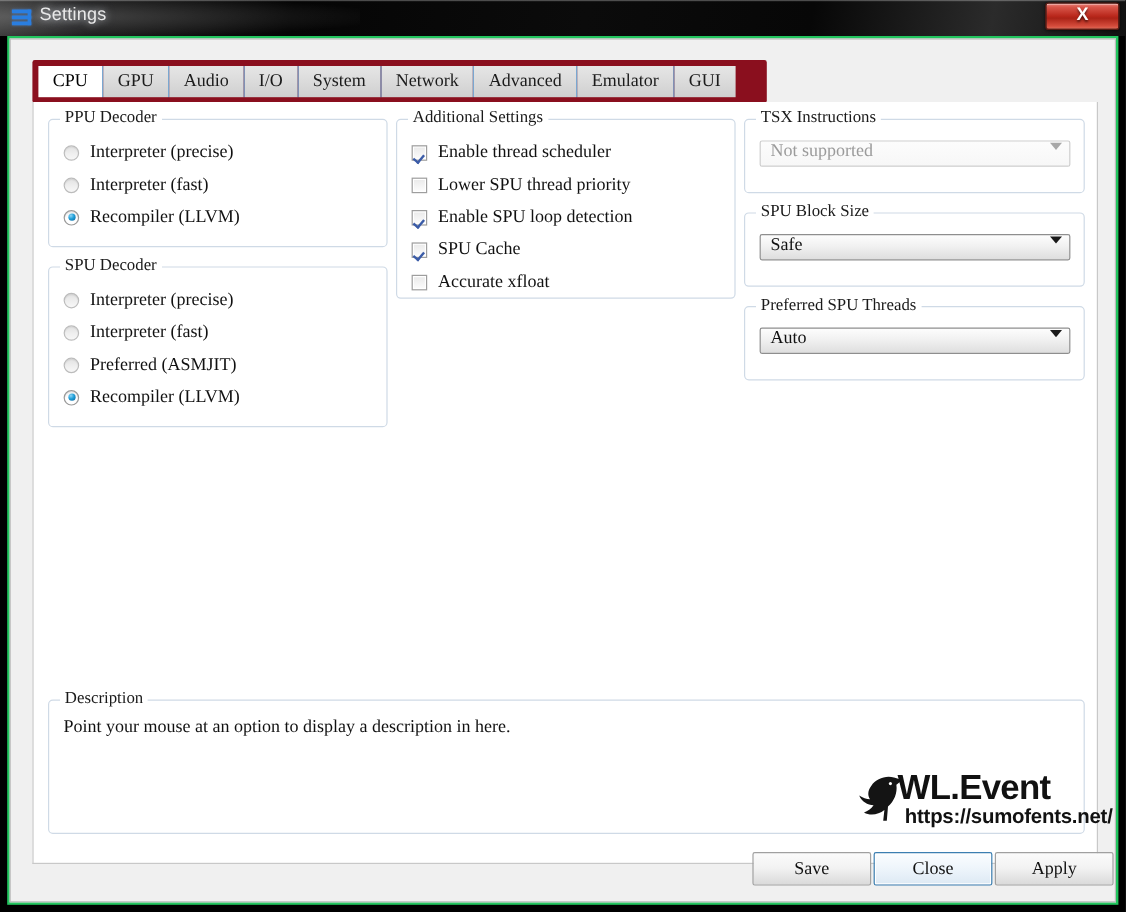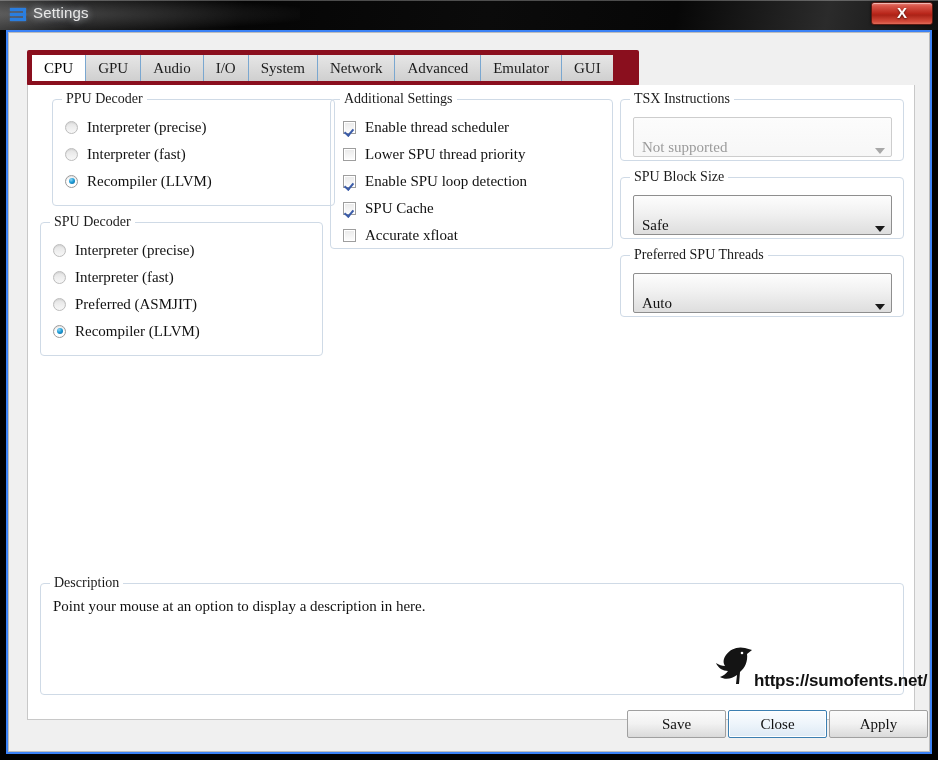--- a/index.html
+++ b/index.html
@@ -89,21 +89,21 @@
     font-weight: bold;
     color: #fff;
     text-shadow: 0 1px 2px rgba(0,0,0,0.6);
   }
 
   
   #client-outer {
     position: absolute;
     left: 6px; top: 30px;
     width: 926px; height: 724px;
-    background: #3b82f6;
+    background: #22c55e;
     padding: 2px;
   }
   #client {
     position: relative;
     width: 922px; height: 720px;
     background: #f0f0f0;
     border: 1px solid #bdbdbd;
     overflow: hidden;
   }
 
@@ -242,26 +242,26 @@
     margin-left: 9px;
     font-family: "Liberation Serif", serif;
     font-size: 15px;
     color: #111;
     white-space: nowrap;
   }
 
   
   .combo {
     position: absolute;
-    height: 40px;
+    height: 22px;
     border: 1px solid #8e8e8e;
     border-radius: 2px;
     background: linear-gradient(180deg, #fdfdfd 0%, #f1f1f1 45%, #dedede 100%);
     display: flex;
-    align-items: flex-end;
+    align-items: flex-start;
     cursor: pointer;
   }
   .combo .val {
     flex: 1 1 auto;
     padding-left: 8px;
     font-family: "Liberation Serif", serif;
     font-size: 15px;
     color: #111;
     white-space: nowrap;
     overflow: hidden;
@@ -416,21 +416,21 @@
           <div class="tab">
               <span>Emulator</span>
             </div>
           <div class="tab">
               <span>GUI</span>
             </div>
         </div>
 
         <div id="tab-panel">
 
-          <div class="group" style="left:12px; top:14px; width:283px; height:107px;margin-left:12px;">
+          <div class="group" style="left:12px; top:14px; width:283px; height:107px;">
             <div class="legend">PPU Decoder</div>
             <div class="radio-row" style="top:16px;">
               <span class="radio"></span>
               <span class="lbl">Interpreter (precise)</span>
             </div>
             <div class="radio-row" style="top:43px;">
               <span class="radio"></span>
               <span class="lbl">Interpreter (fast)</span>
             </div>
             <div class="radio-row" style="top:70px;">
@@ -509,20 +509,21 @@
 
           <div class="group" id="desc-group">
             <div class="legend">Description</div>
             <div id="desc-text">Point your mouse at an option to display a description in here.</div>
 
             <div id="watermark">
               <svg id="wm-bird" viewBox="0 0 40 42">
                 <path d="M31 4 C24 2 16 5 12 11 C9 15 9 19 11 22 C8 22 5 21 2 19 C4 24 9 27 14 27 C12 30 9 32 6 33 C11 36 18 35 23 31 L22 40 L25 40 L26 28 C31 24 34 17 33 10 L38 6 Z" fill="#141414"></path>
                 <circle cx="28" cy="9" r="1.3" fill="#ffffff"></circle>
               </svg>
+              <div id="wm-main">WL.Event</div>
               <div id="wm-sub">https://sumofents.net/</div>
             </div>
           </div>
 
         </div>
       </div>
 
       <div id="buttonbar">
         <div class="dlgbtn" id="btn-save">
           <span>Save</span>

